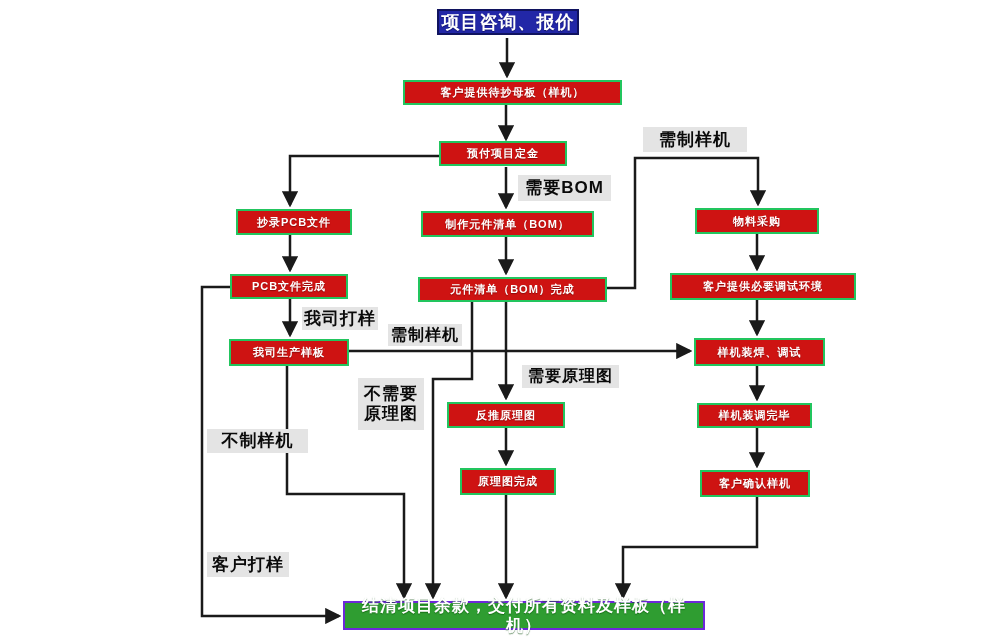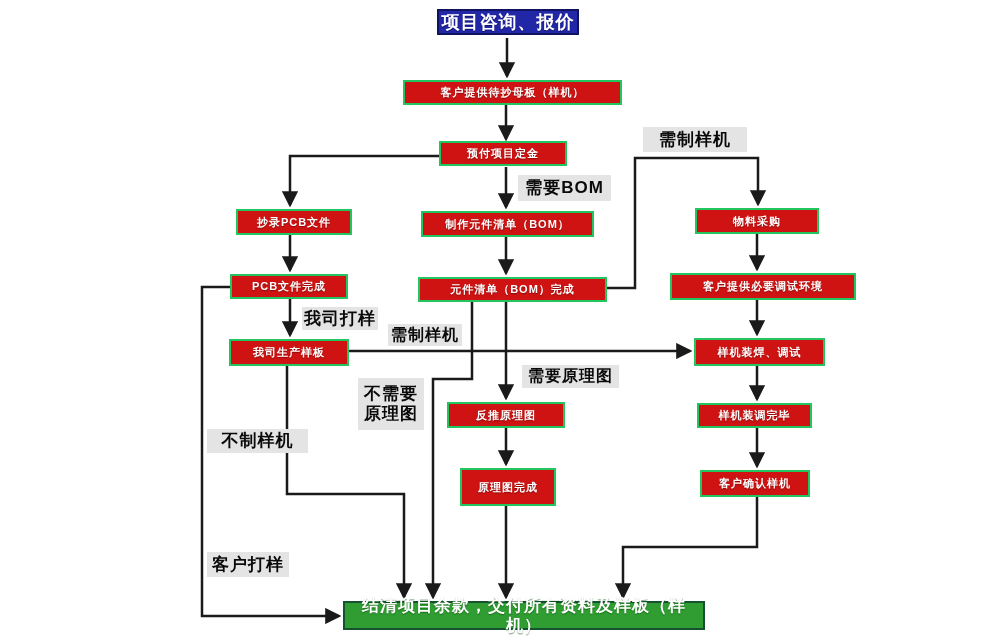--- a/index.html
+++ b/index.html
@@ -44,21 +44,21 @@
   .node-blue {
     background: #2227a7;
     color: #ffffff;
     border: 2px solid #10135f;
     font-size: 18px;
     text-shadow: 0 1px 1px rgba(0,0,60,0.55);
   }
   .node-green {
     background: #2f9d31;
     color: #ffffff;
-    border: 2px solid #14532d;
+    border: 2px solid #6d28d9;
     font-size: 17px;
     text-shadow: 0 1px 1px rgba(0,70,0,0.55);
   }
   .lbl {
     background: #e4e4e4;
     color: #0a0a0a;
     font-size: 17px;
   }
 </style>
 </head>
@@ -135,21 +135,21 @@
   <div class="node node-red" style="left:670px; top:273px; width:186px; height:27px;">客户提供必要调试环境</div>
 
   <div class="node node-red" style="left:229px; top:339px; width:120px; height:27px;">我司生产样板</div>
 
   <div class="node node-red" style="left:694px; top:338px; width:131px; height:28px;">样机装焊、调试</div>
 
   <div class="node node-red" style="left:697px; top:403px; width:115px; height:25px;">样机装调完毕</div>
 
   <div class="node node-red" style="left:447px; top:402px; width:118px; height:26px;">反推原理图</div>
 
-  <div class="node node-red" style="left:460px; top:468px; width:96px; height:38px;">原理图完成</div>
+  <div class="node node-red" style="left:460px; top:468px; width:96px; height:27px;">原理图完成</div>
 
   <div class="node node-red" style="left:700px; top:470px; width:110px; height:27px;">客户确认样机</div>
 
   <div class="node node-green" style="left:343px; top:601px; width:362px; height:29px;">结清项目余款，交付所有资料及样板（样机）</div>
 
   <div class="lbl" style="left:518px; top:175px; width:93px; height:26px;">需要BOM</div>
 
   <div class="lbl" style="left:643px; top:127px; width:104px; height:25px;">需制样机</div>
 
   <div class="lbl" style="left:302px; top:307px; width:76px; height:23px;">我司打样</div>

